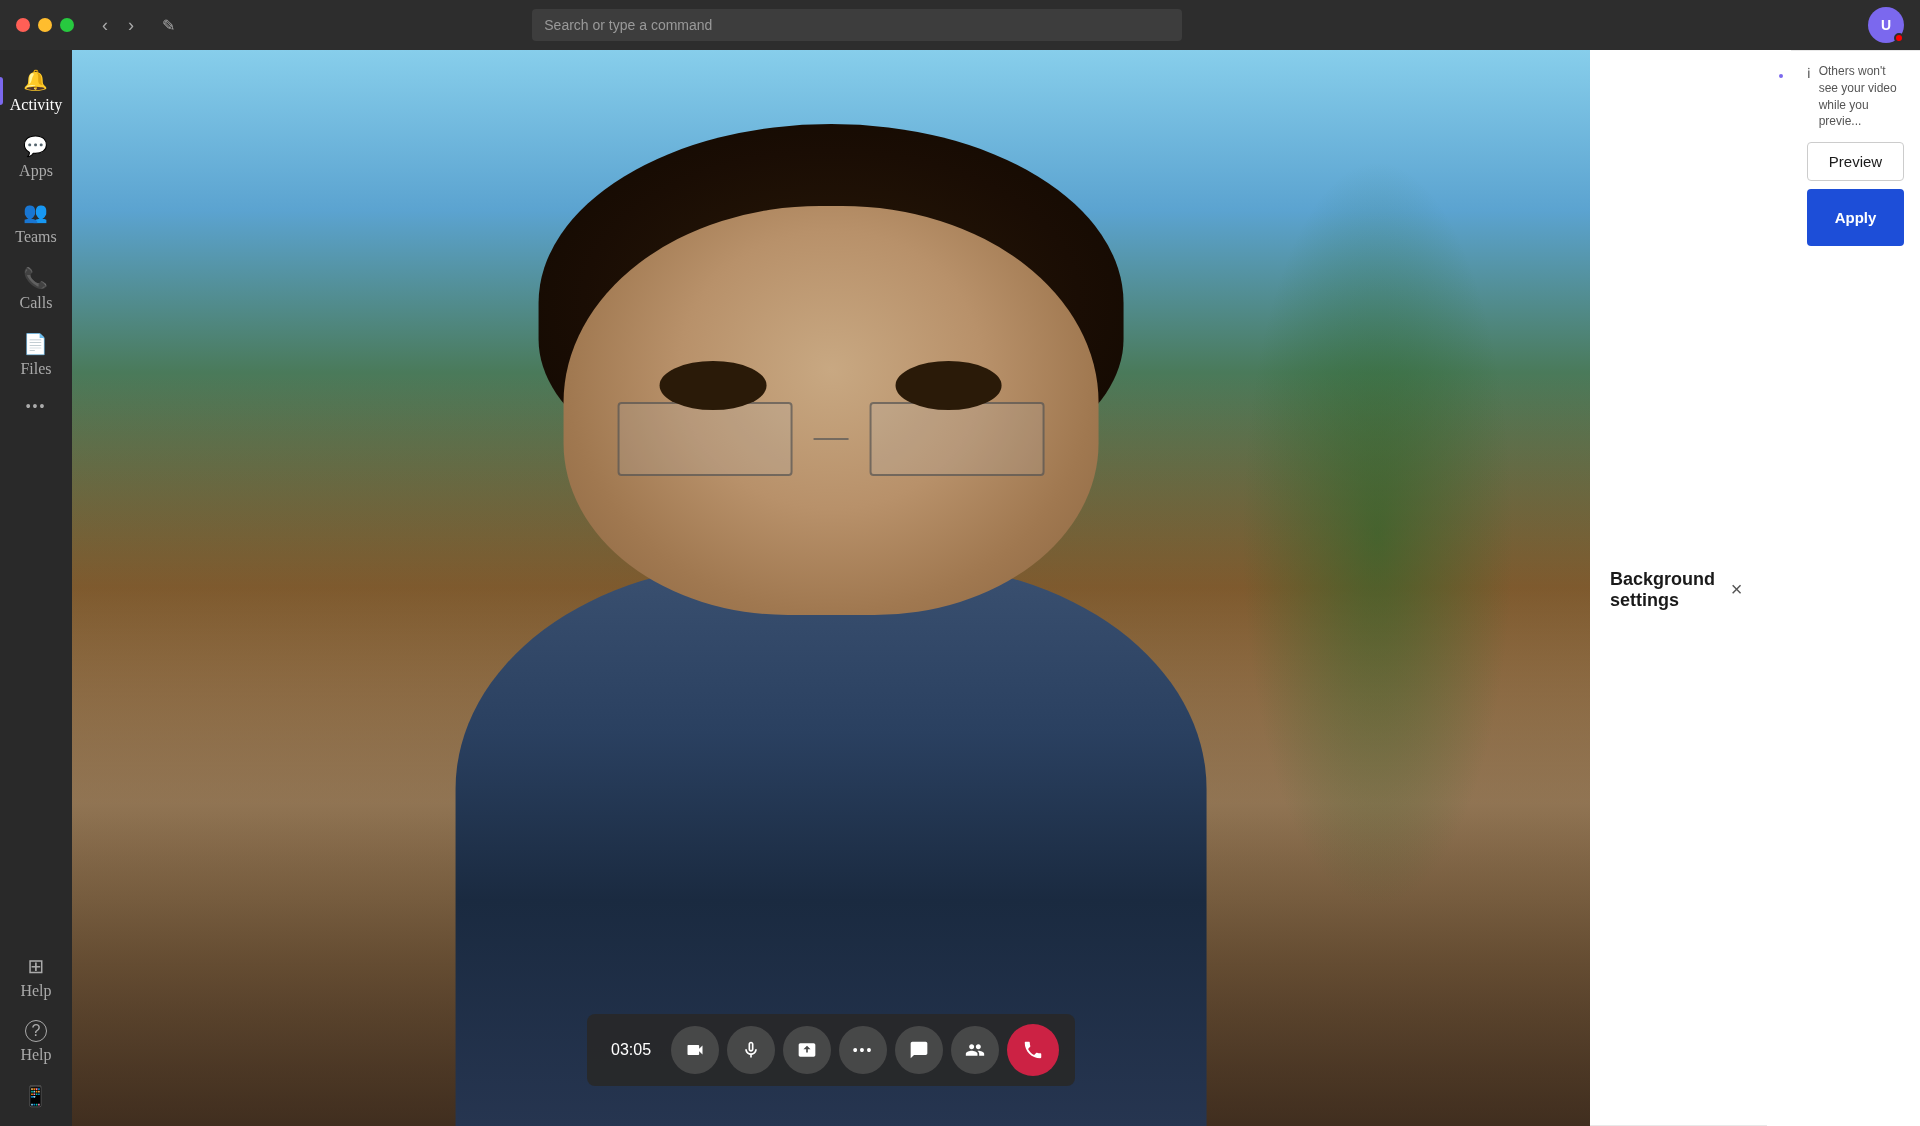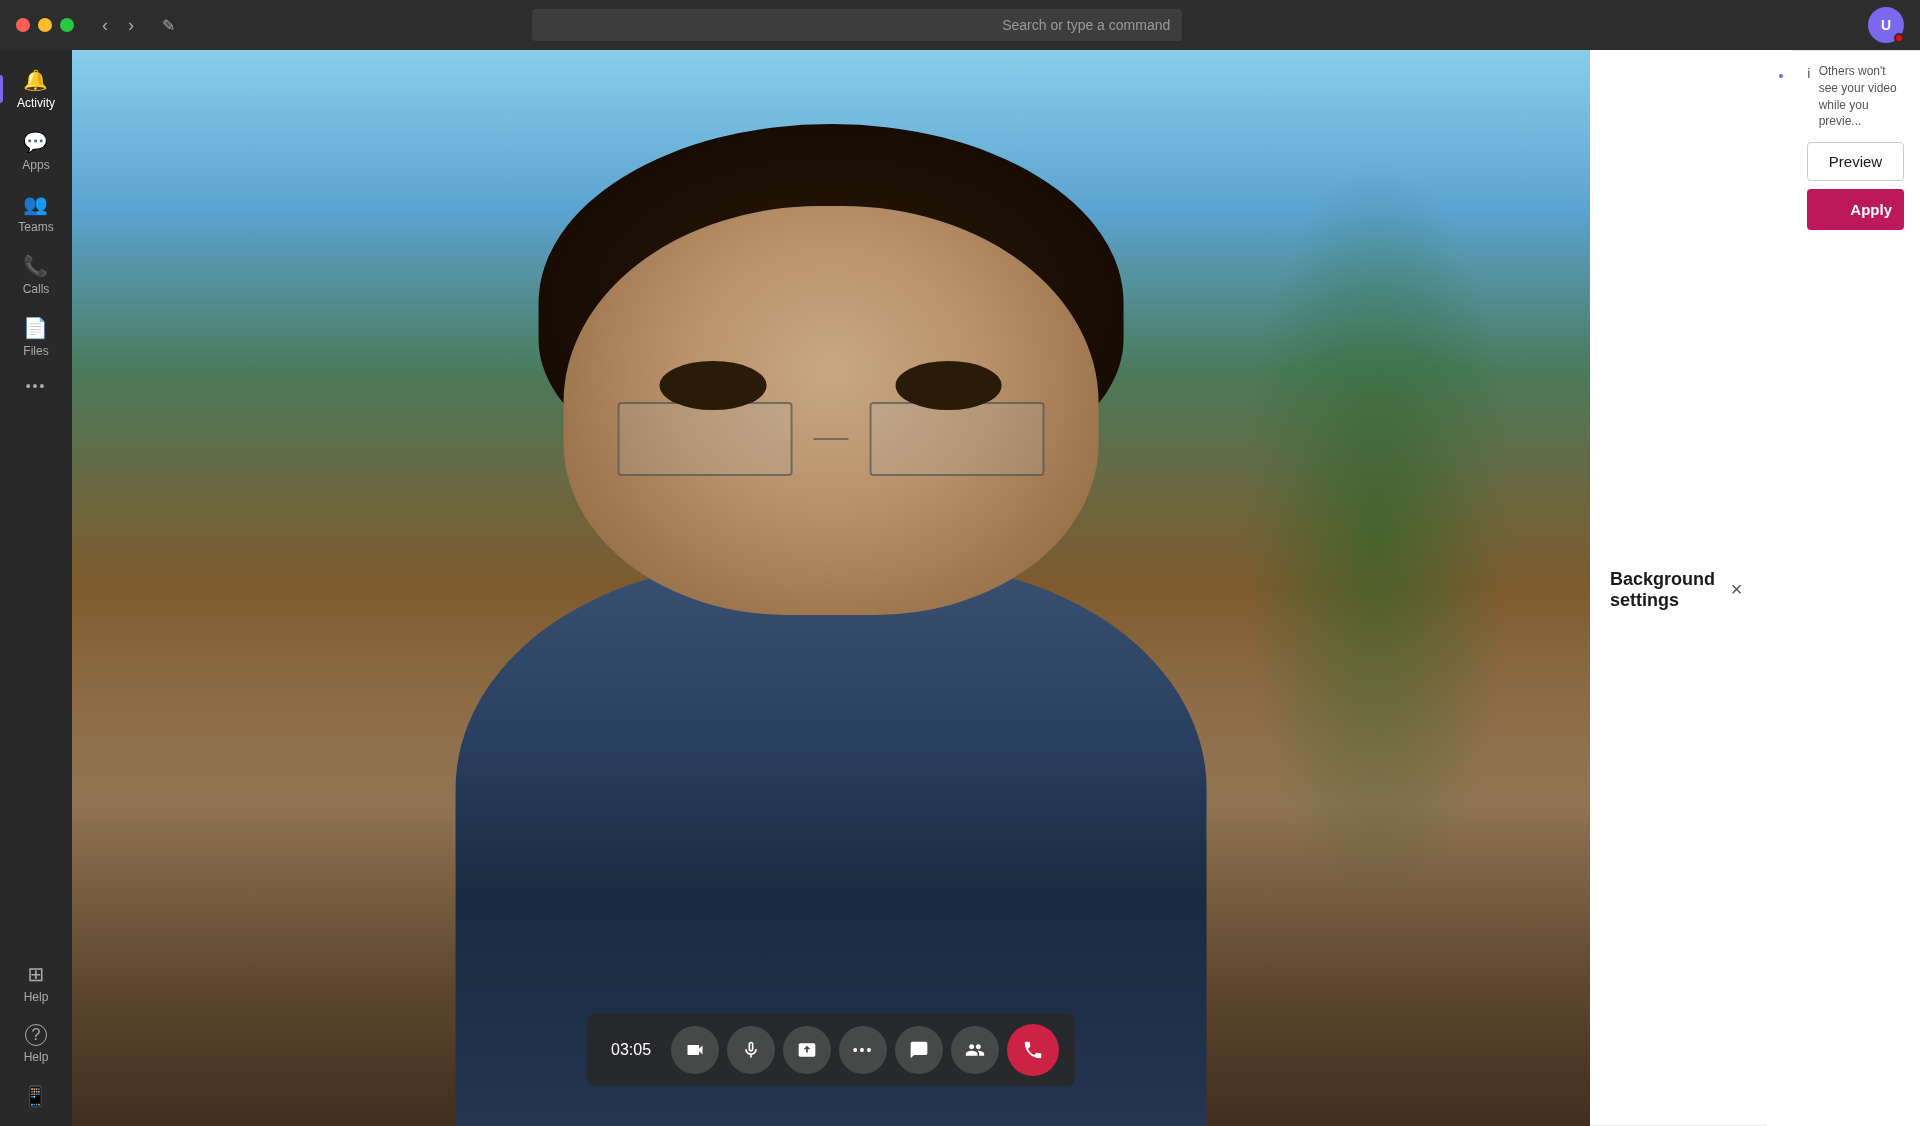--- a/index.html
+++ b/index.html
@@ -28,21 +28,20 @@
       max-width: 650px;
       margin: 0 auto;
       background: #3d3d3d;
       border-radius: 4px;
       height: 32px;
       display: flex;
       align-items: center;
       padding: 0 12px;
       color: #999;
       font-size: 14px;
-      justify-content: flex-end;
     }
     .avatar-btn {
       margin-left: auto;
       width: 36px; height: 36px;
       border-radius: 50%;
       background: #7b68ee;
       display: flex; align-items: center; justify-content: center;
       color: white; font-size: 14px; font-weight: bold;
       position: relative;
       cursor: pointer;
@@ -86,21 +85,21 @@
       content: '';
       position: absolute;
       left: 0; top: 50%;
       transform: translateY(-50%);
       width: 3px; height: 28px;
       background: #7b68ee;
       border-radius: 0 3px 3px 0;
     }
     .sidebar-icon { font-size: 20px; }
     .sidebar-bottom { margin-top: auto; }
-    .sidebar-item-label { font-size: 12px; }
+    .sidebar-item-label { font-size: 16px; font-family: Liberation Serif, serif; }
 
     
     .video-area {
       flex: 1;
       position: relative;
       background: #1a1a1a;
       overflow: hidden;
     }
     .video-bg {
       width: 100%;
@@ -241,29 +240,28 @@
       border: 1px solid #ccc;
       border-radius: 4px;
       font-size: 15px;
       font-weight: 500;
       color: #1a1a1a;
       cursor: pointer;
       margin-bottom: 8px;
     }
     .btn-apply {
       width: 100%;
-      padding: 12px;
-      background: #be185d;
+      padding: 20px;
+      background: #1d4ed8;
       border: none;
       border-radius: 4px;
       font-size: 15px;
       font-weight: 600;
       color: #fff;
       cursor: pointer;
-      text-align: right;
     }
   </style>
 </head>
 <body>
 
 <div class="titlebar">
   <div class="traffic-lights">
     <div class="traffic-light tl-red"></div>
     <div class="traffic-light tl-yellow"></div>
     <div class="traffic-light tl-green"></div>

